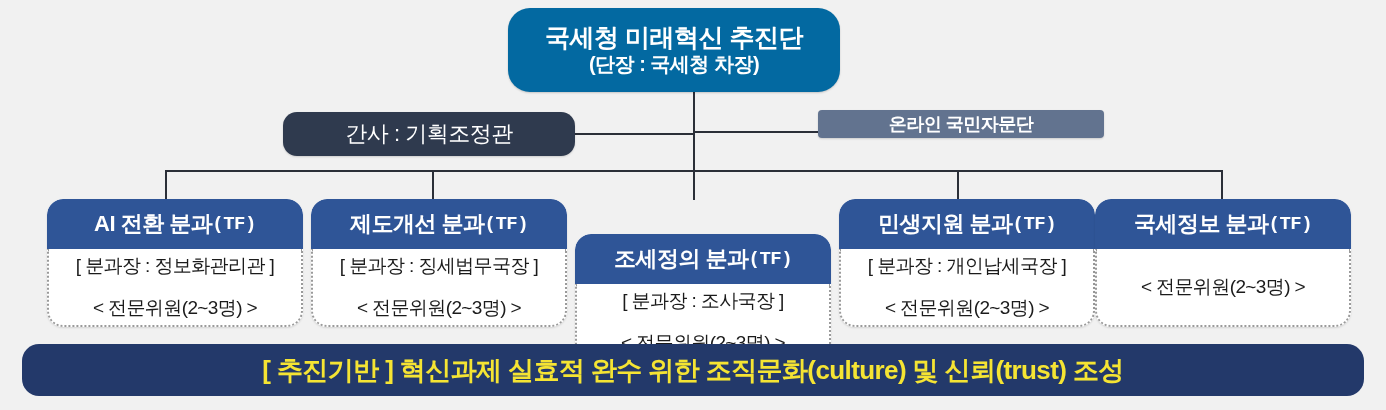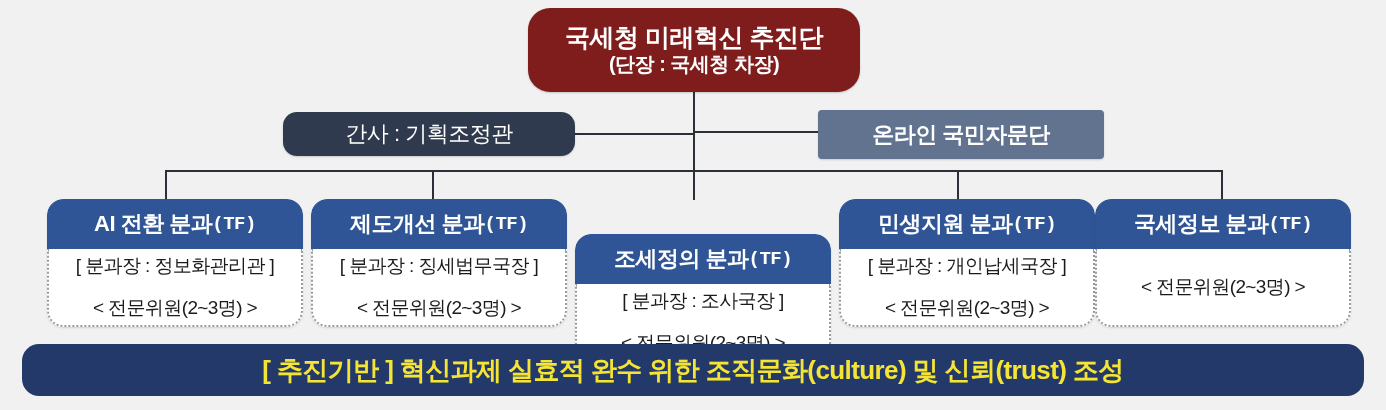--- a/index.html
+++ b/index.html
@@ -24,25 +24,25 @@
   .line {
     position: absolute;
     background: #2b2f38;
   }
   .vline { width: 2px; }
   .hline { height: 2px; }
 
   
   .top-box {
     position: absolute;
-    left: 528px;
+    left: 508px;
     top: 8px;
     width: 332px;
     height: 84px;
-    background: #7f1d1d;
+    background: #0369a1;
     border-radius: 22px;
     color: #ffffff;
     display: flex;
     flex-direction: column;
     align-items: center;
     justify-content: center;
     box-shadow: 0 1px 2px rgba(0,0,0,0.18);
   }
   .top-box .t1 {
     font-size: 25px;
@@ -75,28 +75,28 @@
     letter-spacing: -0.5px;
     box-shadow: 0 1px 2px rgba(0,0,0,0.15);
   }
 
   
   .adv-box {
     position: absolute;
     left: 818px;
     top: 110px;
     width: 286px;
-    height: 49px;
+    height: 28px;
     background: #62738f;
     border-radius: 4px;
     color: #ffffff;
     display: flex;
     align-items: center;
     justify-content: center;
-    font-size: 22px;
+    font-size: 18px;
     font-weight: bold;
     letter-spacing: -0.5px;
     box-shadow: 0 1px 2px rgba(0,0,0,0.15);
   }
 
   
   .tf {
     position: absolute;
     top: 199px;
     width: 256px;

